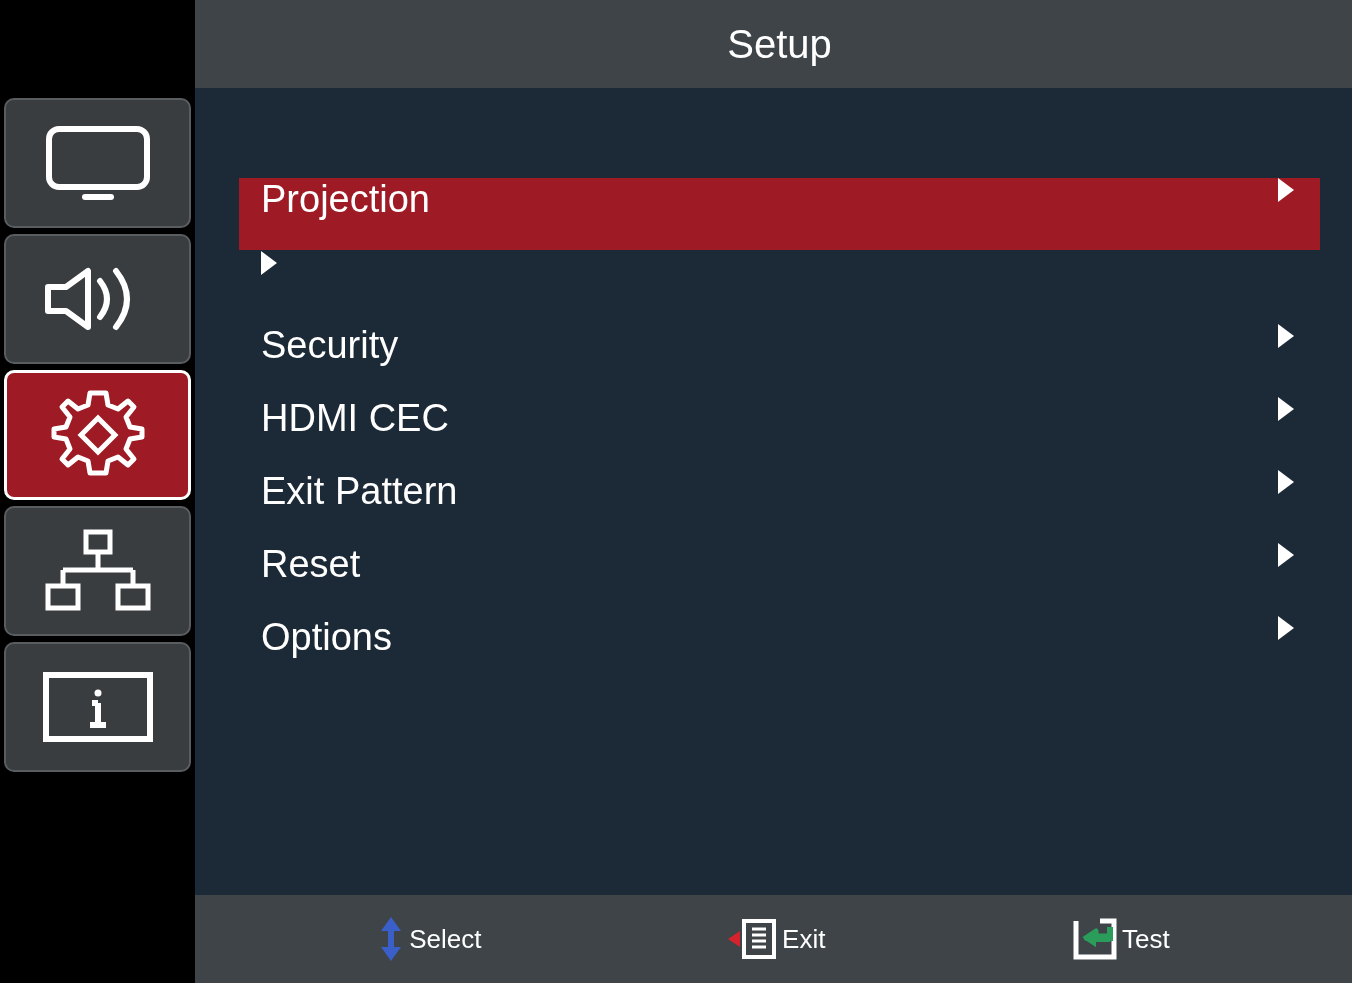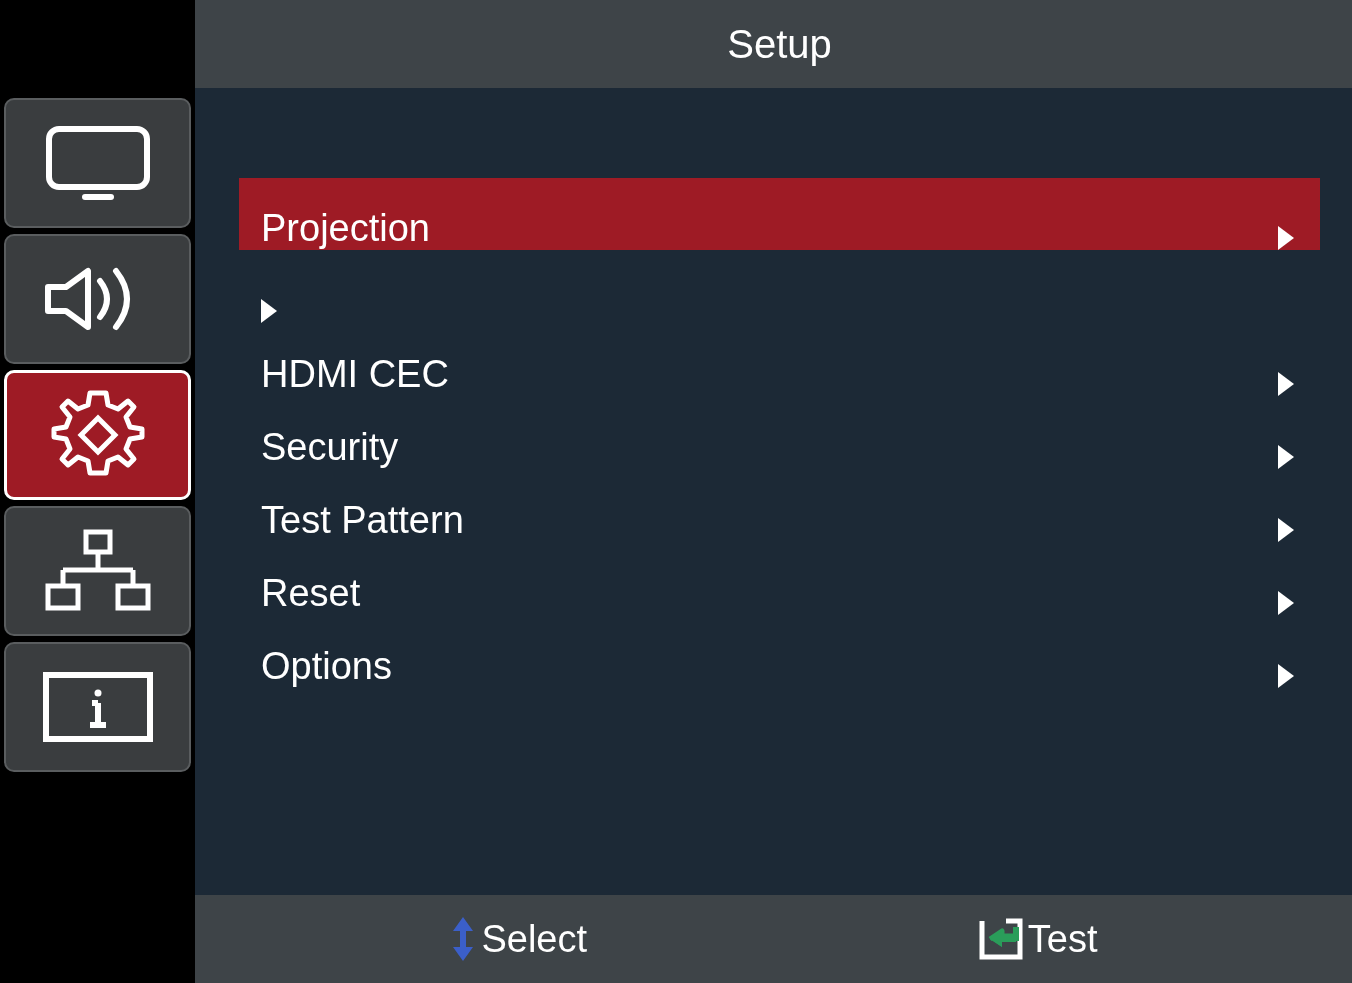--- a/index.html
+++ b/index.html
@@ -61,21 +61,21 @@
       padding-left: 12px;
     }
     .content {
       flex: 1;
       background: #1c2936;
       padding: 90px 32px 0 44px;
     }
     .menu-item {
       height: 72px;
       display: flex;
-      align-items: flex-end;
+      align-items: flex-start;
       justify-content: space-between;
       padding: 0 26px 0 22px;
       color: #fff;
       font-size: 38px;
       cursor: pointer;
       margin-bottom: 1px;
       gap: 41px;
     }
     .menu-item.selected {
       background: #9e1b25;
@@ -93,21 +93,21 @@
       display: flex;
       align-items: center;
       justify-content: space-around;
       padding: 0 60px;
     }
     .footer-item {
       display: flex;
       align-items: center;
       gap: 4px;
       color: #fff;
-      font-size: 38px;
+      font-size: 26px;
     }
     .icon-svg {
       display: block;
     }
   </style>
 </head>
 <body>
 
 <div class="container">
   <div class="sidebar">
@@ -165,47 +165,58 @@
 
     <div class="content">
       <div class="menu-item selected">
         <span>Projection</span>
         <span class="menu-item-arrow"></span>
       </div>
       <div class="menu-item">
         <span class="menu-item-arrow"></span>
       </div>
       <div class="menu-item">
+        <span>Security</span>
+        <span class="menu-item-arrow"></span>
+      </div>
+      <div class="menu-item">
         <span>HDMI CEC</span>
         <span class="menu-item-arrow"></span>
       </div>
       <div class="menu-item">
-        <span>Security</span>
-        <span class="menu-item-arrow"></span>
-      </div>
-      <div class="menu-item">
-        <span>Test Pattern</span>
+        <span>Exit Pattern</span>
         <span class="menu-item-arrow"></span>
       </div>
       <div class="menu-item">
         <span>Reset</span>
         <span class="menu-item-arrow"></span>
       </div>
       <div class="menu-item">
         <span>Options</span>
         <span class="menu-item-arrow"></span>
       </div>
     </div>
 
     <div class="footer">
       <div class="footer-item">
         <svg width="28" height="48" viewBox="0 0 28 48">
           <path d="M 14 2 L 24 16 L 17 16 L 17 32 L 24 32 L 14 46 L 4 32 L 11 32 L 11 16 L 4 16 Z" fill="#3b5fc9"></path>
         </svg>
         <span>Select</span>
+      </div>
+      <div class="footer-item">
+        <svg width="52" height="44" viewBox="0 0 52 44">
+          <path d="M 2 22 L 14 14 L 14 30 Z" fill="#d4232d"></path>
+          <rect x="18" y="4" width="30" height="36" fill="none" stroke="#fff" stroke-width="4"></rect>
+          <line x1="26" y1="12" x2="40" y2="12" stroke="#fff" stroke-width="3"></line>
+          <line x1="26" y1="18" x2="40" y2="18" stroke="#fff" stroke-width="3"></line>
+          <line x1="26" y1="24" x2="40" y2="24" stroke="#fff" stroke-width="3"></line>
+          <line x1="26" y1="30" x2="40" y2="30" stroke="#fff" stroke-width="3"></line>
+        </svg>
+        <span>Exit</span>
       </div>
       <div class="footer-item">
         <svg width="48" height="44" viewBox="0 0 48 44">
           <polyline points="6,4 6,40 44,40 44,4 30,4" fill="none" stroke="#fff" stroke-width="5"></polyline>
           <path d="M 14 22 L 26 14 L 26 19 L 40 19 L 40 10" fill="none" stroke="#2a9d5a" stroke-width="5" stroke-linejoin="round"></path>
           <path d="M 14 22 L 26 30 L 26 22" fill="#2a9d5a"></path>
           <path d="M 14 22 L 26 14 L 26 30 Z" fill="#2a9d5a"></path>
           <line x1="26" y1="22" x2="40" y2="22" stroke="#2a9d5a" stroke-width="6"></line>
           <line x1="40" y1="24" x2="40" y2="10" stroke="#2a9d5a" stroke-width="6"></line>
         </svg>

